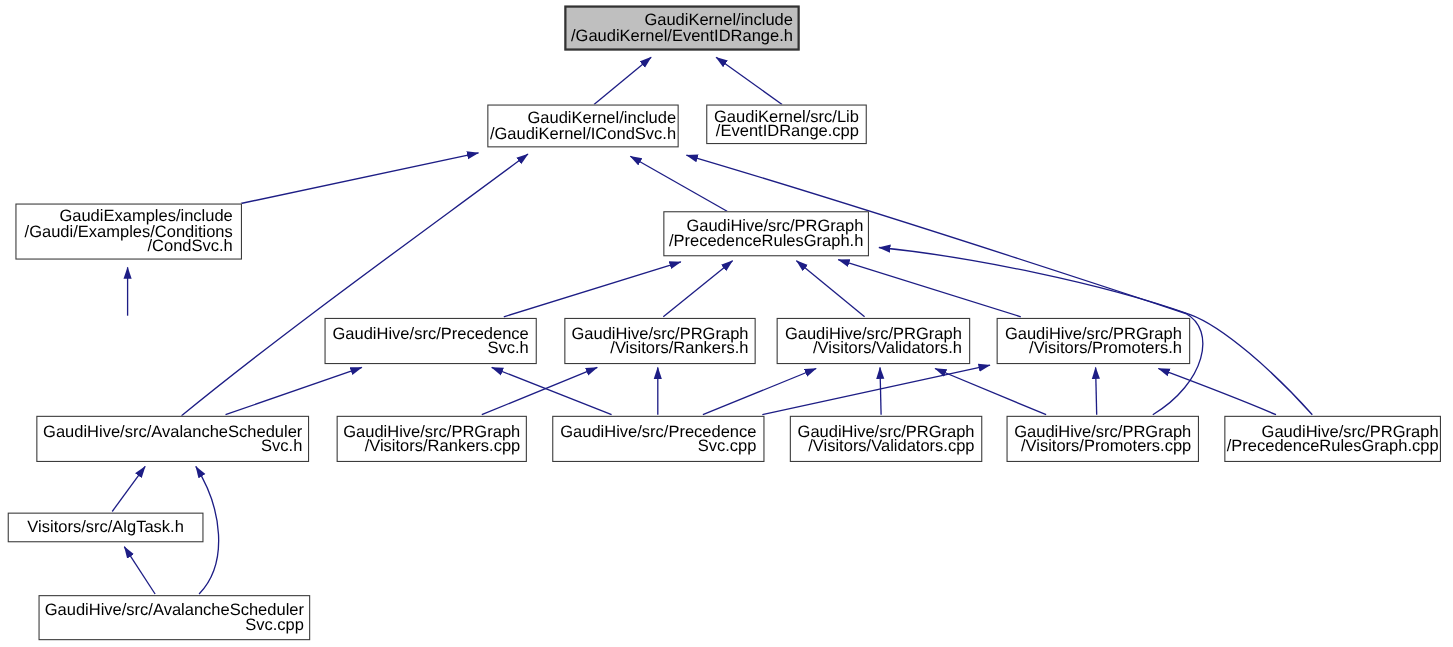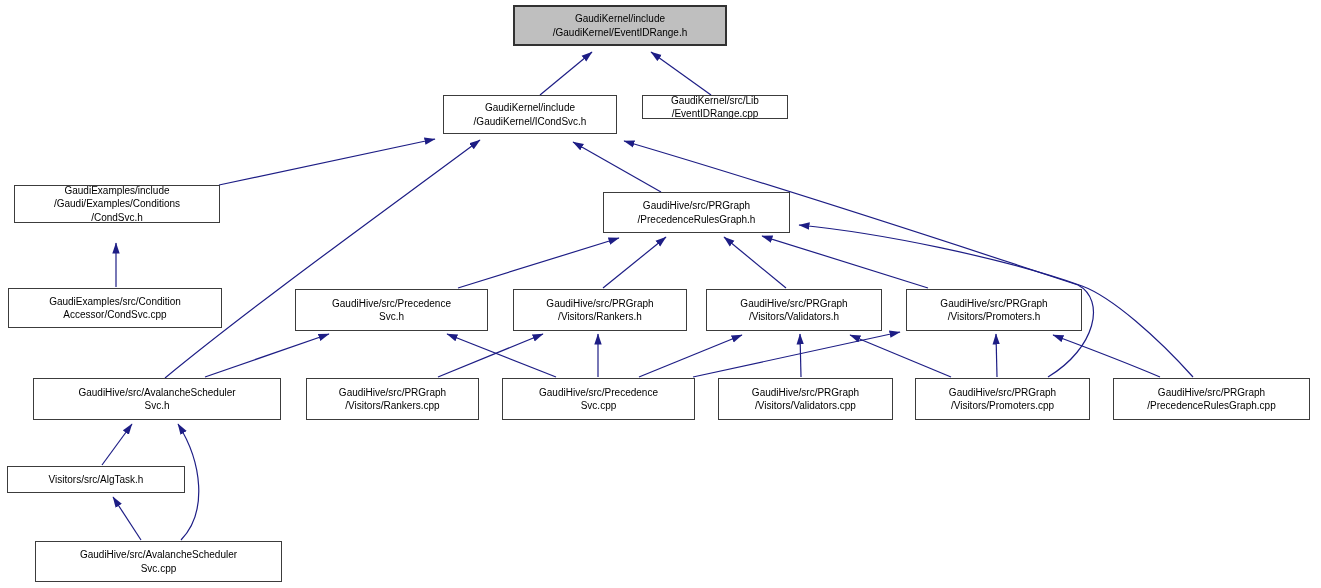--- a/index.html
+++ b/index.html
@@ -10,26 +10,26 @@
     font-family:"Liberation Sans","DejaVu Sans",sans-serif;
     overflow:hidden;
   }
   #edges{position:absolute;left:0;top:0;z-index:0;}
   .node{
     position:absolute;
     box-sizing:border-box;
     background:#ffffff;
     border:1px solid #3c3c3c;
     color:#000000;
-    font-size:10px;
+    font-size:15px;
     line-height:13.5px;
     display:flex;
     align-items:center;
     justify-content:center;
-    text-align:center;
+    text-align:right;
     white-space:pre-line;
     z-index:1;
     cursor:pointer;
   }
   .node.root{
     background:#bfbfbf;
     border:2px solid #323232;
   }
   .edge{fill:none;stroke:#1d1d85;stroke-width:1.2;}
 </style>
@@ -71,32 +71,30 @@
     <path class="edge" marker-end="url(#arrow)" d="M141,540 L113,497"></path>
     <path class="edge" marker-end="url(#arrow)" d="M181,540 C208,512 202,462 178,424"></path>
   </svg>
 
   <div class="node root" style="left:513px;top:5px;width:214px;height:41px">GaudiKernel/include
 /GaudiKernel/EventIDRange.h</div>
 
   <div class="node" style="left:443px;top:95px;width:174px;height:39px">GaudiKernel/include
 /GaudiKernel/ICondSvc.h</div>
 
-  <div class="node" style="left:642px;top:95px;width:146px;height:24px">GaudiKernel/src/Lib
+  <div class="node" style="left:642px;top:95px;width:146px;height:36px">GaudiKernel/src/Lib
 /EventIDRange.cpp</div>
 
-  <div class="node" style="left:14px;top:185px;width:206px;height:38px">GaudiExamples/include
+  <div class="node" style="left:14px;top:185px;width:206px;height:51px">GaudiExamples/include
 /Gaudi/Examples/Conditions
 /CondSvc.h</div>
 
   <div class="node" style="left:603px;top:192px;width:187px;height:41px">GaudiHive/src/PRGraph
 /PrecedenceRulesGraph.h</div>
 
-  <div class="node" style="left:8px;top:288px;width:214px;height:40px">GaudiExamples/src/Condition
-Accessor/CondSvc.cpp</div>
 
   <div class="node" style="left:295px;top:289px;width:193px;height:42px">GaudiHive/src/Precedence
 Svc.h</div>
 
   <div class="node" style="left:513px;top:289px;width:174px;height:42px">GaudiHive/src/PRGraph
 /Visitors/Rankers.h</div>
 
   <div class="node" style="left:706px;top:289px;width:176px;height:42px">GaudiHive/src/PRGraph
 /Visitors/Validators.h</div>
 

